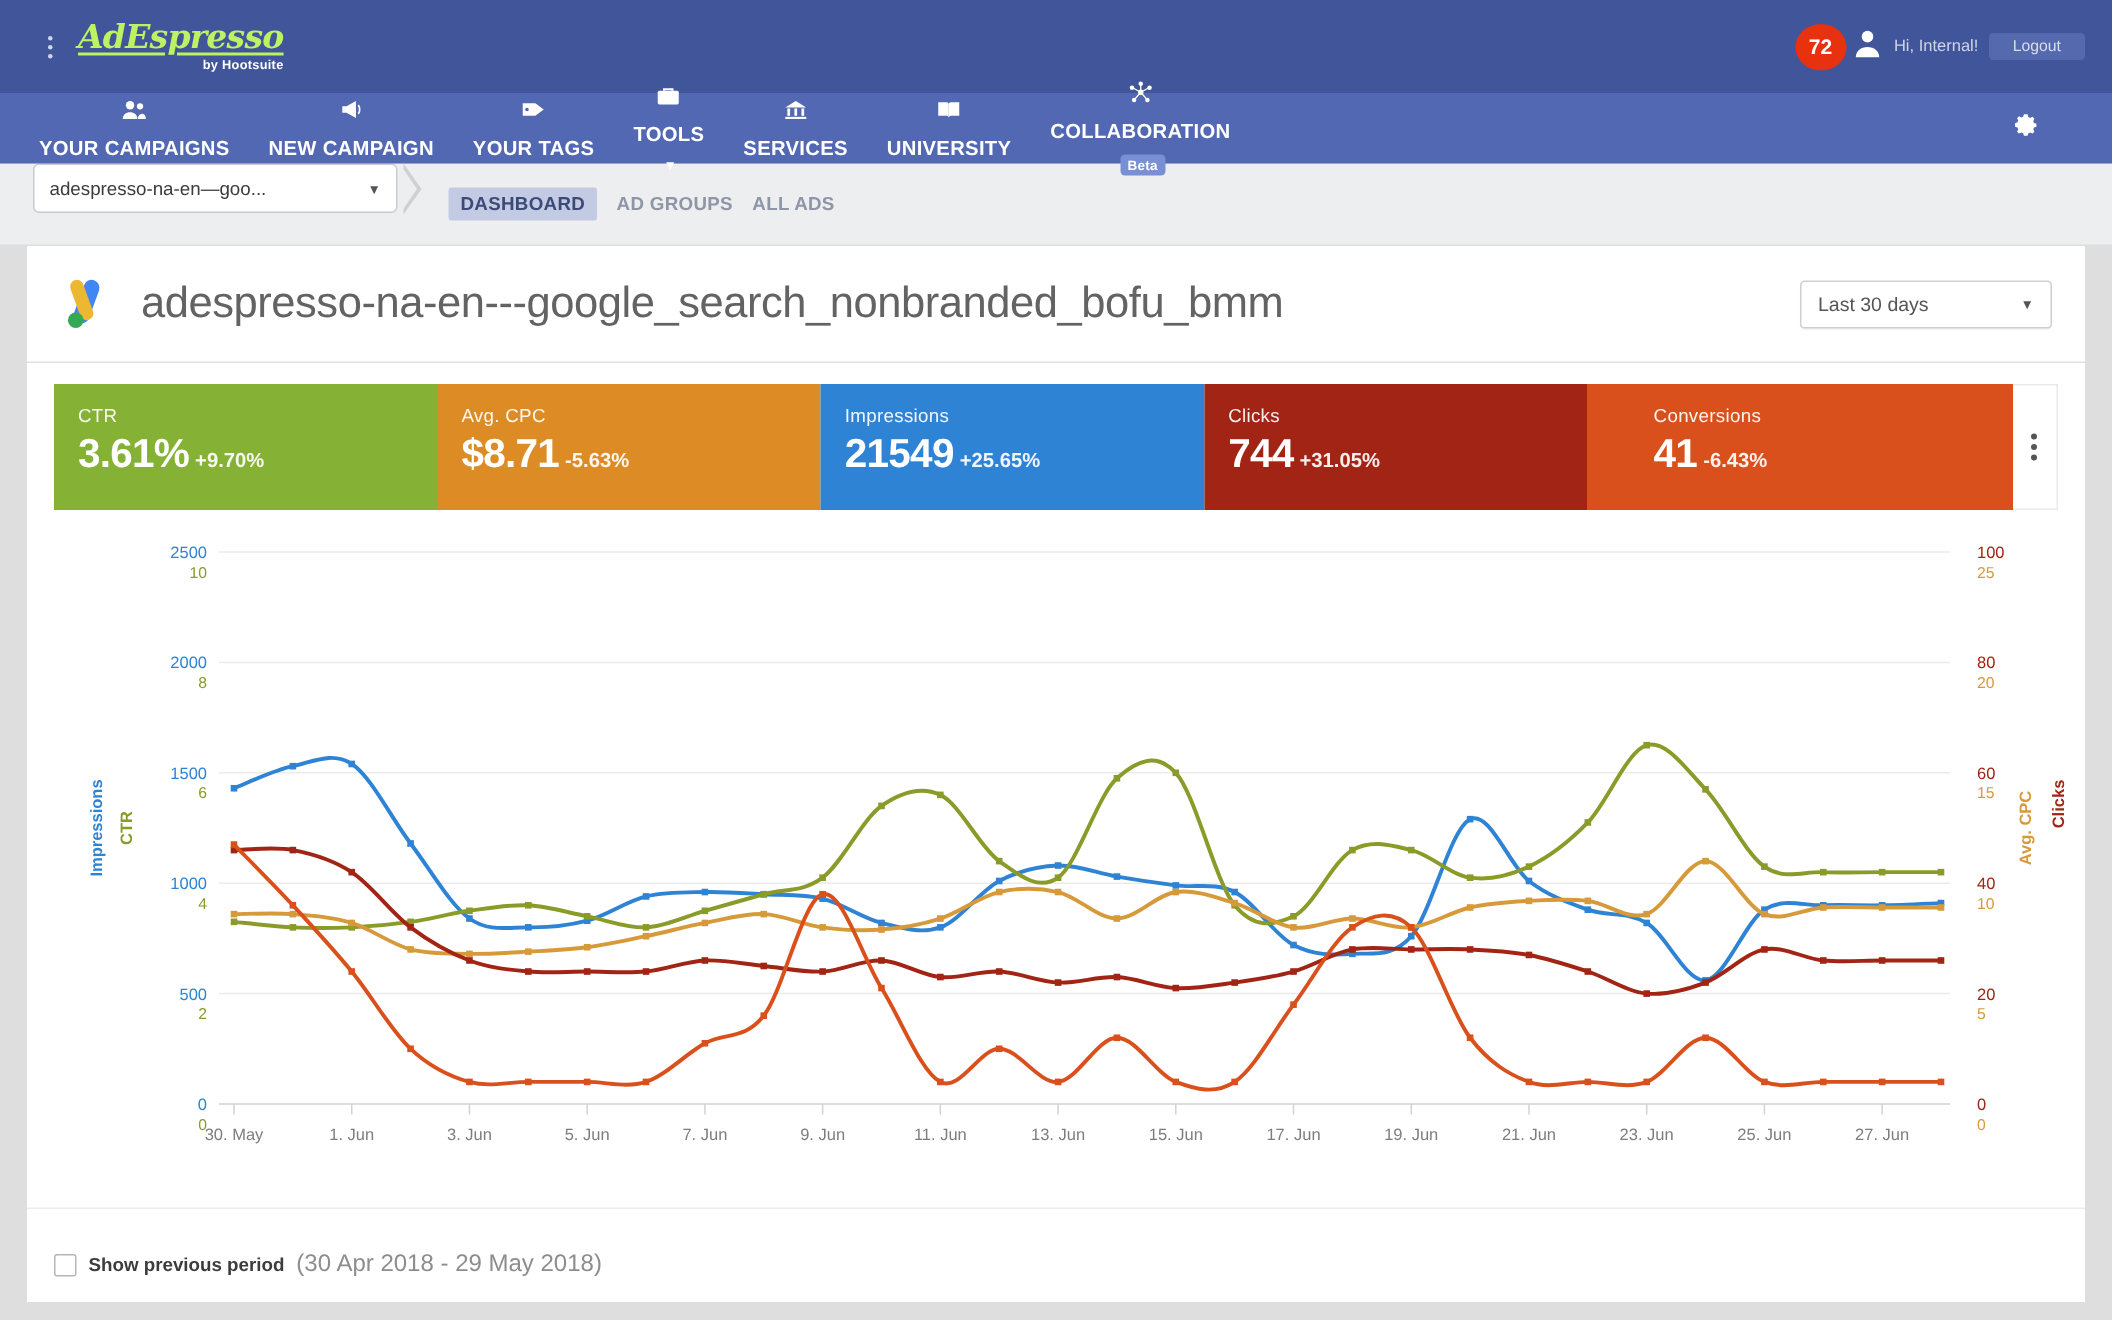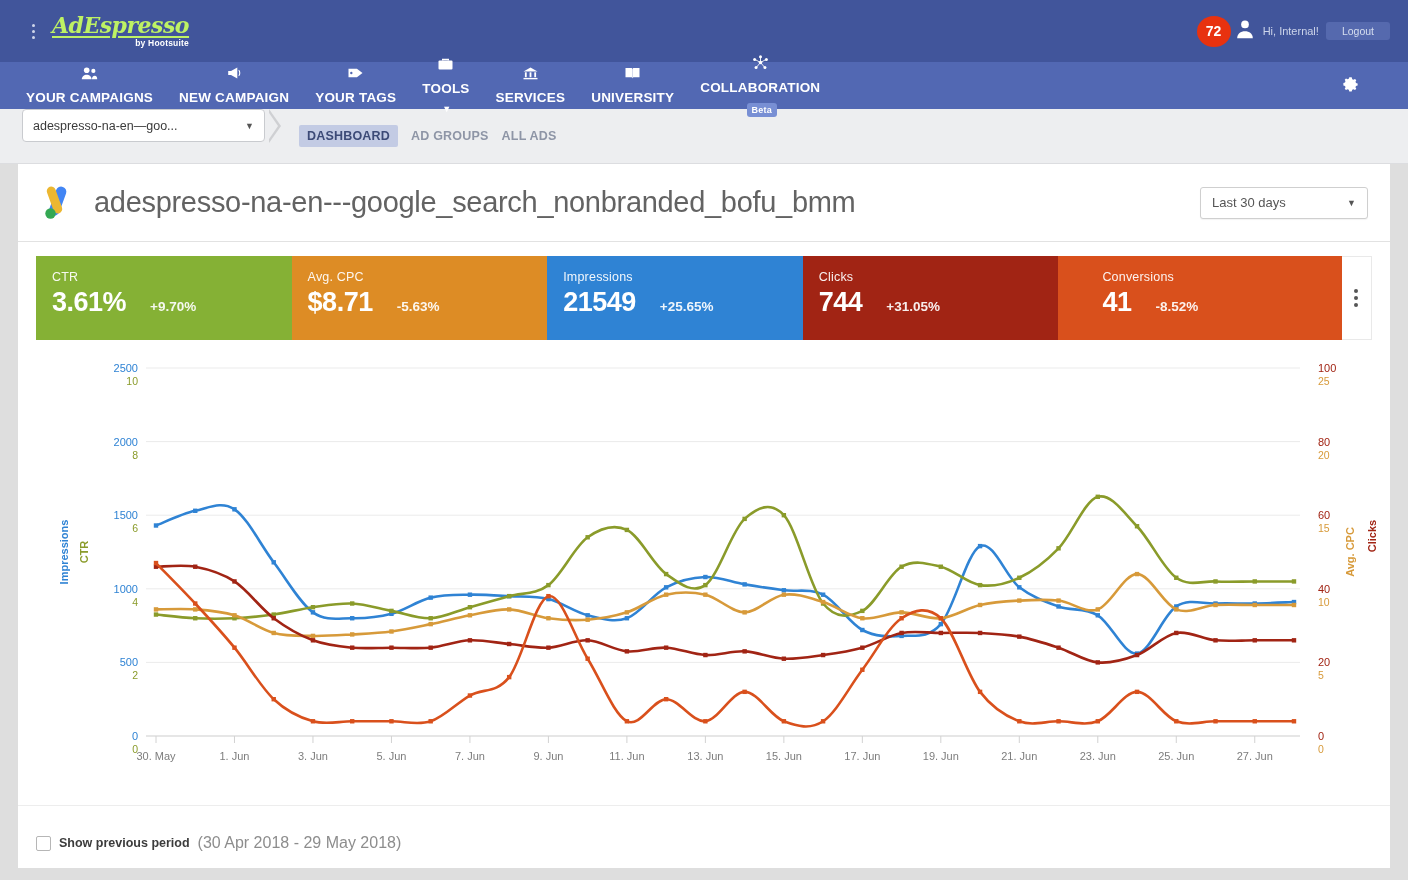--- a/index.html
+++ b/index.html
@@ -113,21 +113,21 @@
   .daterange .cv { margin-left: auto; font-size: 9px; }
 
   
   .kpi-outer { background: #fff; padding: 14px 18px 0 18px; }
   .kpi-row { display: flex; height: 84px; position: relative; }
   .kpi {
     flex: 1 1 0; padding: 14px 0 0 16px; color: #fff; cursor: pointer;
     display: flex; flex-direction: column; justify-content: flex-start;
   }
   .kpi-label { font-size: 12.5px; opacity: .93; margin-bottom: 3px; letter-spacing: .2px; }
-  .kpi-valline { display: flex; align-items: baseline; gap: 24px; }
+  .kpi-valline { display: flex; align-items: baseline; gap: 4px; }
   .kpi-value { font-size: 27px; font-weight: bold; letter-spacing: -.5px; }
   .kpi-delta { font-size: 13.5px; font-weight: bold; opacity: .92; }
   .kpi-more {
     width: 30px; background: #fff; display: flex; align-items: center;
     justify-content: center; flex-direction: column; gap: 3px; cursor: pointer;
     border: 1px solid #e9e9e9; border-left: none;
   }
   .kpi-more i { width: 4px; height: 4px; background: #555; border-radius: 50%; display:block; }
 
   
@@ -320,21 +320,21 @@
           <span class="kpi-label">Clicks</span>
           <span class="kpi-valline">
             <span class="kpi-value">744</span>
             <span class="kpi-delta">+31.05%</span>
           </span>
         </div>
         <div class="kpi" id="kpi4" style="background: rgb(217, 80, 28); padding-left: 44px;">
           <span class="kpi-label">Conversions</span>
           <span class="kpi-valline">
             <span class="kpi-value">41</span>
-            <span class="kpi-delta">-8.52%</span>
+            <span class="kpi-delta">-6.43%</span>
           </span>
         </div>
         <div class="kpi-more">
             <i></i>
             <i></i>
             <i></i>
           </div>
       </div>
     </div>
 

